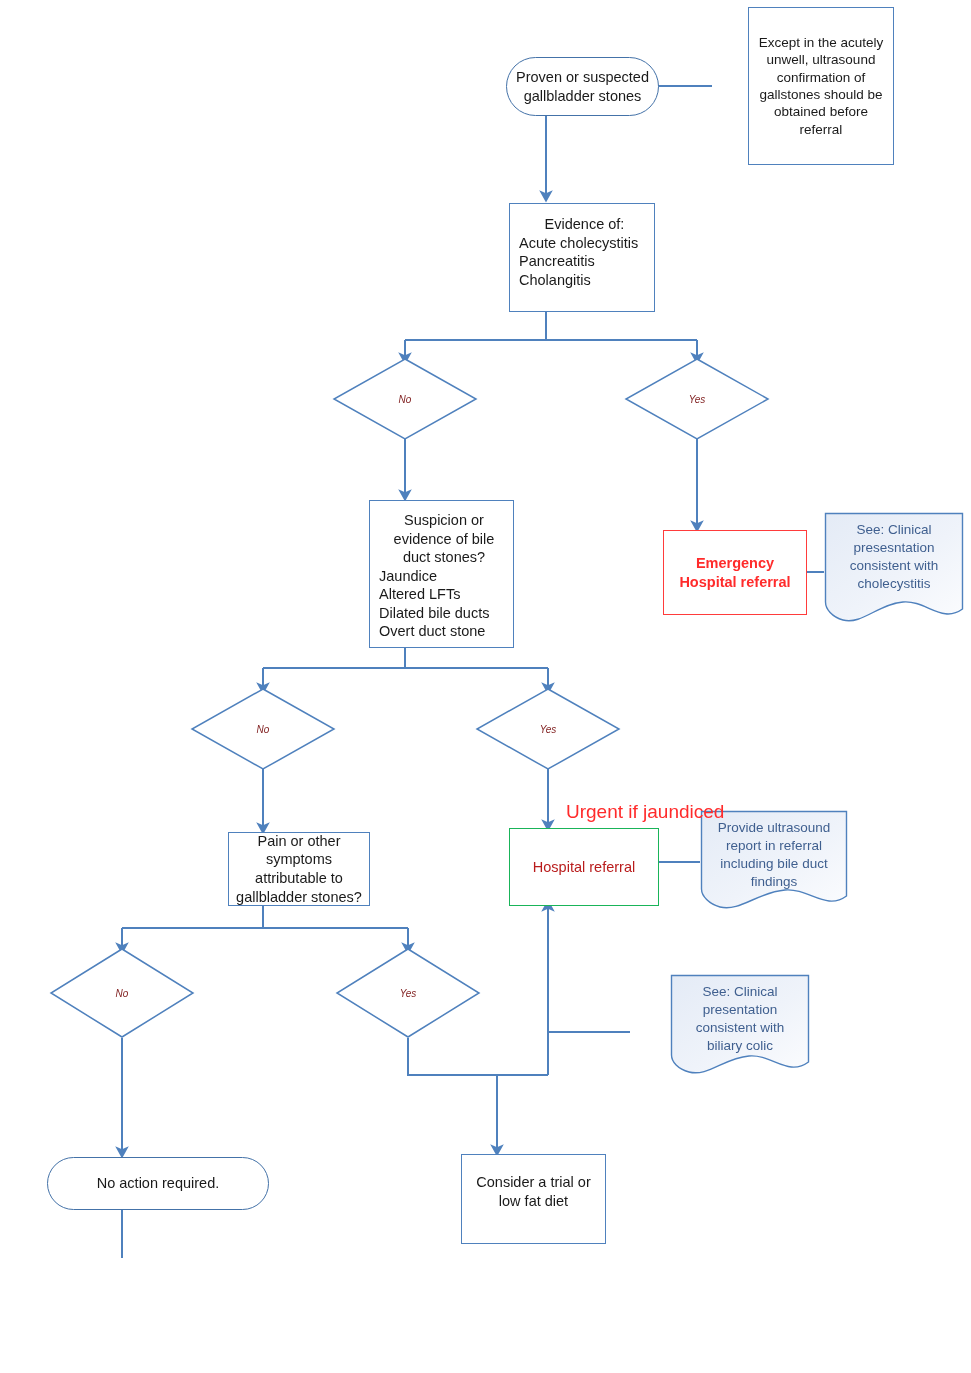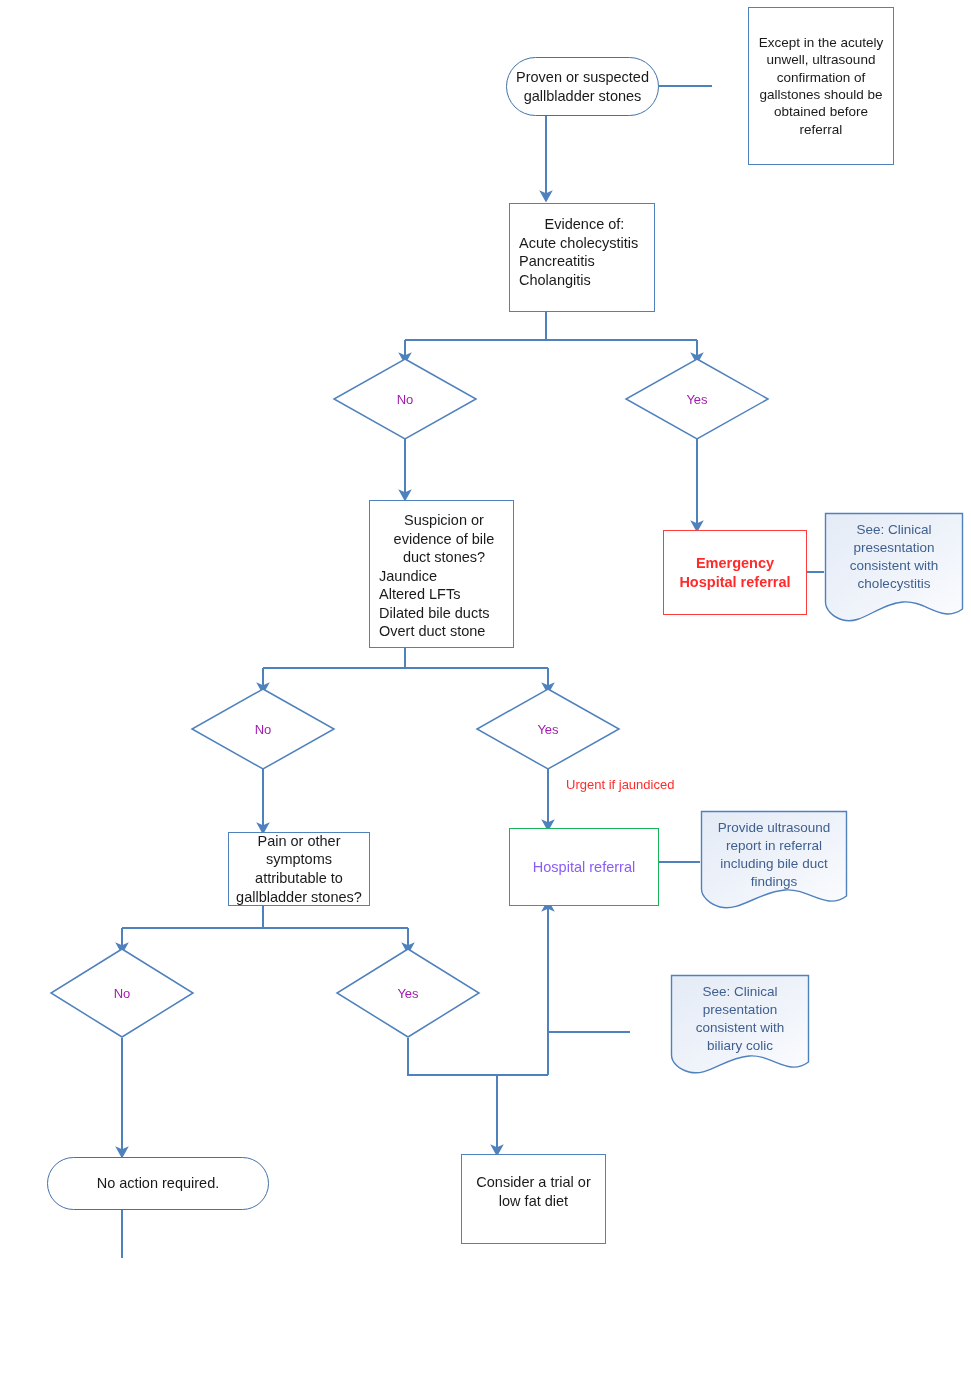--- a/index.html
+++ b/index.html
@@ -46,34 +46,34 @@
 
   
   .stadium{
     border:1.4px solid #4472a8;
     background:#ffffff;
     border-radius:999px;
   }
 
   
   .red{border-color:#ff3b3b;color:#ff2b2b;font-weight:bold;}
-  .green{border-color:#19b459;color:#8b5cf6;}
+  .green{border-color:#19b459;color:#b91c1c;}
 
   
   .diamond{
     position:absolute;
     z-index:3;
   }
   .diamond svg{position:absolute;left:0;top:0;overflow:visible;}
   .diamond .dlabel{
     position:absolute;
     left:0;top:0;
     width:100%;height:100%;
     display:flex;align-items:center;justify-content:center;
-    font-size:13px;color:#a21caf;
+    font-size:10px;color:#7f1d1d;font-style:italic;
   }
 
   
   .note{
     position:absolute;
     z-index:3;
   }
   .note svg{position:absolute;left:0;top:0;}
   .note .ntxt{
     position:absolute;
@@ -83,24 +83,25 @@
     padding:9px 8px 0 8px;
     text-align:center;
     font-size:13.5px;
     line-height:1.33;
     color:#3f5f8f;
   }
 
   
   .edge-label{
     position:absolute;
-    font-size:13px;
+    font-size:19px;
     color:#ff2b2b;
     white-space:nowrap;
     z-index:4;
+    margin-top:24px;
   }
 </style>
 </head>
 <body>
 
 <div id="canvas">
 
   <svg id="wires" viewBox="0 0 971 1373" xmlns="http://www.w3.org/2000/svg">
     <defs>
       <marker id="arw" markerWidth="9" markerHeight="9" refX="3.1" refY="3.6" orient="auto" markerUnits="strokeWidth">

